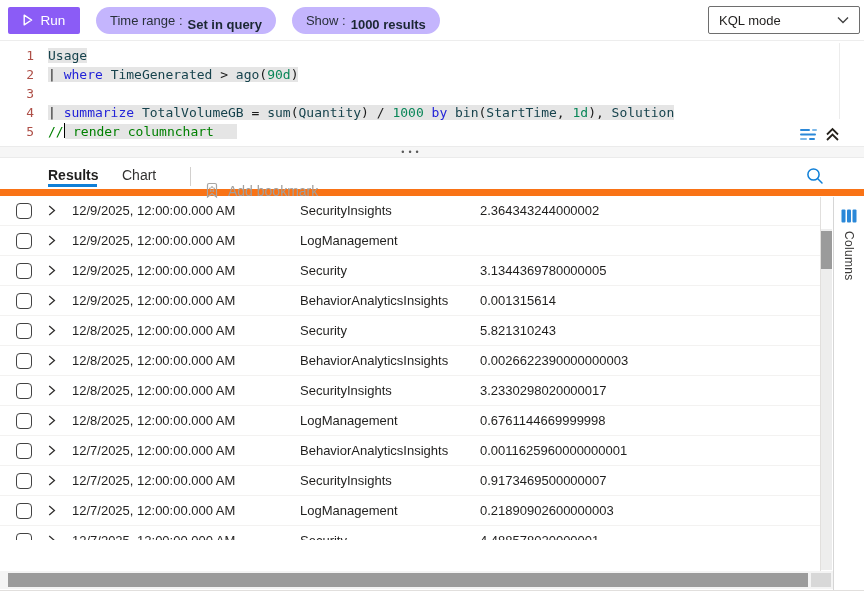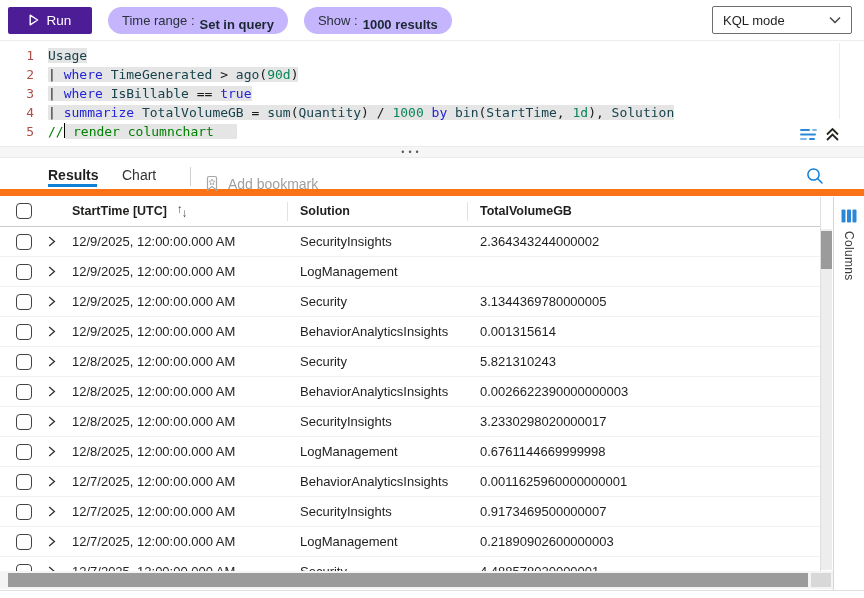--- a/index.html
+++ b/index.html
@@ -2,26 +2,26 @@
 <html><head>
 <meta charset="utf-8">
 <style>
   * { box-sizing: border-box; margin: 0; padding: 0; }
   html,body { width:864px; height:598px; overflow:hidden; }
   body { font-family:"Liberation Sans", sans-serif; color:#201f1e; background:#fff; }
   #app { position:relative; width:864px; height:598px; background:#fff; }
 
   
   .toolbar { height:40px; display:flex; align-items:center; padding-left:8px; gap:16px; background:#fff; }
-  .run-btn { width:84px; height:27px; background:#4c1d95; border:none; border-radius:2px; color:#fff;
+  .run-btn { width:72px; height:27px; background:#8b5cf6; border:none; border-radius:2px; color:#fff;
              font-size:13.5px; font-family:inherit; display:flex; align-items:center; justify-content:center; gap:8px; cursor:pointer; }
   .pill { height:27px; border-radius:14px; background:#c4b5fd; display:flex; align-items:center; padding:0 14px;
           font-size:13px; color:#29303a; gap:5px; cursor:pointer; }
   .pill b { font-weight:700; color:#1b2733;margin-top:8px; }
-  .mode-select { margin-left:auto; margin-right:12px; width:140px; height:28px; border:1px solid #6e6e6e; border-radius:2px;
+  .mode-select { margin-left:auto; margin-right:4px; width:152px; height:28px; border:1px solid #6e6e6e; border-radius:2px;
                  background:#fff; display:flex; align-items:center; justify-content:space-between; padding:0 10px; font-size:13px; cursor:pointer; }
 
   
   .editor { position:relative; height:106px; border-top:1px solid #ededed; padding-top:5px; background:#fff; }
   .code-line { height:19px; line-height:19px; display:flex; font-family:"DejaVu Sans Mono","Liberation Mono",monospace; font-size:13px; }
   .gutter { width:48px; flex:none; text-align:right; padding-right:14px; color:#ae4f47; }
   .line-content { white-space:pre; }
   .sel { background:#e5e5e5; }
   .tok-kw { color:#2323d8; }
   .tok-id { color:#17434d; }
@@ -37,21 +37,21 @@
   .splitter { height:12px; background:#f6f6f6; border-top:1px solid #ebebeb; border-bottom:1px solid #ebebeb; position:relative; cursor:row-resize; }
   .dots { position:absolute; left:412px; top:1px; transform:translateX(-50%); color:#5a5a5a; font-size:9px; letter-spacing:4px; line-height:9px; }
 
   
   .tabbar { position:relative; height:38px; border-bottom:7px solid #f97316; background:#fff;text-decoration:underline; }
   .tab { position:absolute; top:9px; font-size:14px; cursor:pointer; }
   .tab.active { font-weight:700; color:#201f1e; }
   .tab.inactive { color:#323130; }
   .tab-underline { position:absolute; left:48px; bottom:2px; width:49px; height:3px; background:#0f7fd7; }
   .tab-divider { position:absolute; left:190px; top:9px; width:1px; height:19px; background:#d2d0ce; }
-  .bookmark { position:absolute; left:204px; top:17px; display:flex; align-items:center; gap:8px; color:#a19f9d; font-size:14px; cursor:pointer; }
+  .bookmark { position:absolute; left:204px; top:24px; display:flex; align-items:center; gap:8px; color:#a19f9d; font-size:14px; cursor:pointer; }
   .search-btn { position:absolute; left:806px; top:9px; cursor:pointer; display:flex; }
 
   
   .grid-cols { display:grid; grid-template-columns:18px 38px 228px 180px 1fr; align-items:center; padding-left:16px; }
   .thead { height:31px; border-bottom:1px solid #cdcbc9; font-size:12.5px; font-weight:700; position:relative; width:820px; }
   .thead .col-div { position:absolute; top:6px; width:1px; height:19px; background:#e4e2e0; }
   .cb { width:16px; height:16px; border:1.5px solid #424242; border-radius:4px; background:#fff; display:inline-block; cursor:pointer; }
   .sort-icons { display:inline-block; margin-left:10px; color:#484644; font-weight:400; font-size:11.5px; }
   .sort-icons .up { position:relative; top:-2px; }
   .sort-icons .dn { position:relative; top:2px; left:-1px; }
@@ -110,21 +110,20 @@
         <div class="code-line">
           <span class="gutter">1</span>
           <span class="line-content"><span class="tok-id sel">Usage</span></span>
         </div>
         <div class="code-line">
           <span class="gutter">2</span>
           <span class="line-content"><span class="tok-op sel">| </span><span class="tok-kw sel">where</span><span class="tok-op sel"> </span><span class="tok-id sel">TimeGenerated</span><span class="tok-op sel"> &gt; </span><span class="tok-id sel">ago</span><span class="tok-op sel">(</span><span class="tok-num sel">90d</span><span class="tok-op sel">)</span></span>
         </div>
         <div class="code-line">
           <span class="gutter">3</span>
-          <span class="line-content"><span class="tok-op sel">| </span><span class="tok-kw sel">where</span><span class="tok-op sel"> </span><span class="tok-id sel">IsBillable</span><span class="tok-op sel"> == </span><span class="tok-kw sel">true</span></span>
         </div>
         <div class="code-line">
           <span class="gutter">4</span>
           <span class="line-content"><span class="tok-op sel">| </span><span class="tok-kw sel">summarize</span><span class="tok-op sel"> </span><span class="tok-id sel">TotalVolumeGB</span><span class="tok-op sel"> = </span><span class="tok-id sel">sum</span><span class="tok-op sel">(</span><span class="tok-id sel">Quantity</span><span class="tok-op sel">) / </span><span class="tok-num sel">1000</span><span class="tok-op sel"> </span><span class="tok-kw sel">by</span><span class="tok-op sel"> </span><span class="tok-id sel">bin</span><span class="tok-op sel">(</span><span class="tok-id sel">StartTime</span><span class="tok-op sel">, </span><span class="tok-num sel">1d</span><span class="tok-op sel">), </span><span class="tok-id sel">Solution</span></span>
         </div>
         <div class="code-line">
           <span class="gutter">5</span>
           <span class="line-content"><span class="tok-cm">//</span><span class="cursor"></span><span class="tok-cm sel"> render columnchart   </span></span>
         </div>
       </div>
@@ -169,31 +168,20 @@
     <span class="search-btn">
       <span style="display:flex;">
         <svg width="18" height="18" viewBox="0 0 18 18">
           <circle cx="7.5" cy="7.5" r="5.6" fill="none" stroke="#0f7fd7" stroke-width="1.5"></circle>
           <line x1="11.8" y1="11.8" x2="16" y2="16" stroke="#0f7fd7" stroke-width="1.5" stroke-linecap="round"></line>
         </svg>
       </span>
     </span>
   </div>
 
-  <div class="thead grid-cols">
-    <span class="cb"></span>
-    <span></span>
-    <span>
-      <span>StartTime [UTC]</span><span class="sort-icons"><span class="up">↑</span><span class="dn">↓</span></span>
-    </span>
-    <span>Solution</span>
-    <span>TotalVolumeGB</span>
-    <span class="col-div" style="left:287px;"></span>
-    <span class="col-div" style="left:467px;"></span>
-  </div>
 
   <div class="rows" id="rows">
       <div class="trow grid-cols">
         <span class="cb"></span>
         <span class="expand">
           <svg width="8" height="11" viewBox="0 0 8 11">
             <path d="M1.2 1 L6.4 5.5 L1.2 10" fill="none" stroke="#323130" stroke-width="1.3"></path>
           </svg>
         </span>
         <span class="cell">12/9/2025, 12:00:00.000 AM</span>

